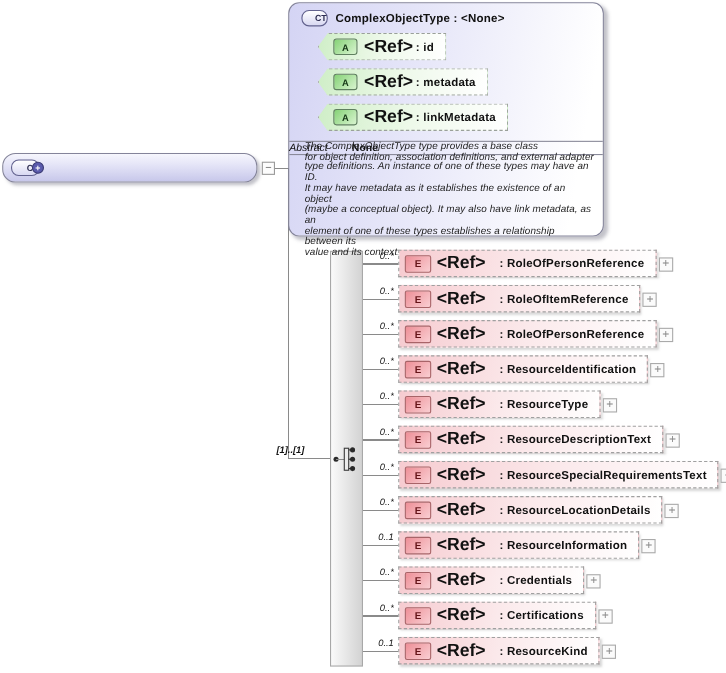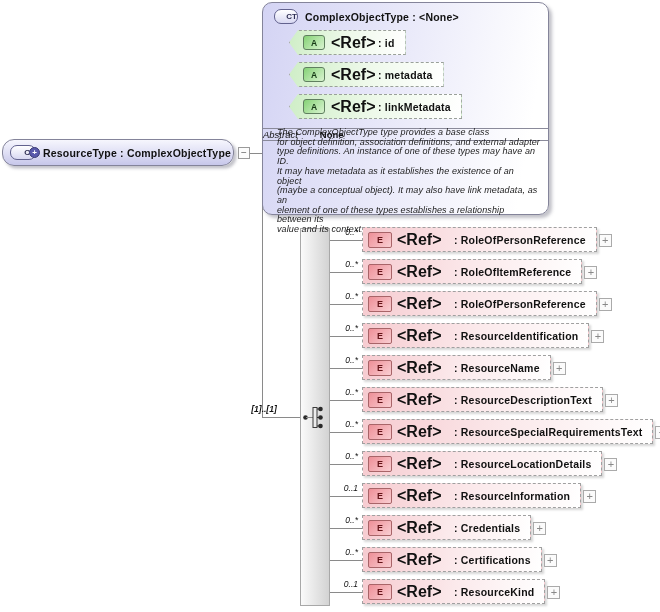--- a/index.html
+++ b/index.html
@@ -150,21 +150,20 @@
       <line class="wire" x1="330" y1="528" x2="363" y2="528"></line>
       <line class="wire" x1="330" y1="560" x2="363" y2="560"></line>
       <line class="wire" x1="330" y1="592" x2="363" y2="592"></line>
     </svg>
 
   <div class="root-box">
     <span class="ct-icon">
       <span>CT</span>
       <span class="ct-plus">+</span>
     </span>
-    <span class="root-label">ResourceType : ComplexObjectType</span>
   </div>
   <div class="toggle" id="root-toggle">−</div>
 
   <div class="base-box">
     <div class="base-title">
       <span class="ct-icon">
         <span>CT</span>
       </span>
       <span class="base-title-text">ComplexObjectType : &lt;None&gt;</span>
     </div>
@@ -227,21 +226,21 @@
     <div class="elem-row">
       <span class="e-icon">E</span>
       <span class="ref-col">&lt;Ref&gt;</span>
       <span class="node-name">: ResourceIdentification</span>
       <span class="elem-plus">+</span>
     </div>
 
     <div class="elem-row">
       <span class="e-icon">E</span>
       <span class="ref-col">&lt;Ref&gt;</span>
-      <span class="node-name">: ResourceName</span>
+      <span class="node-name">: ResourceType</span>
       <span class="elem-plus">+</span>
     </div>
 
     <div class="elem-row">
       <span class="e-icon">E</span>
       <span class="ref-col">&lt;Ref&gt;</span>
       <span class="node-name">: ResourceDescriptionText</span>
       <span class="elem-plus">+</span>
     </div>
 

